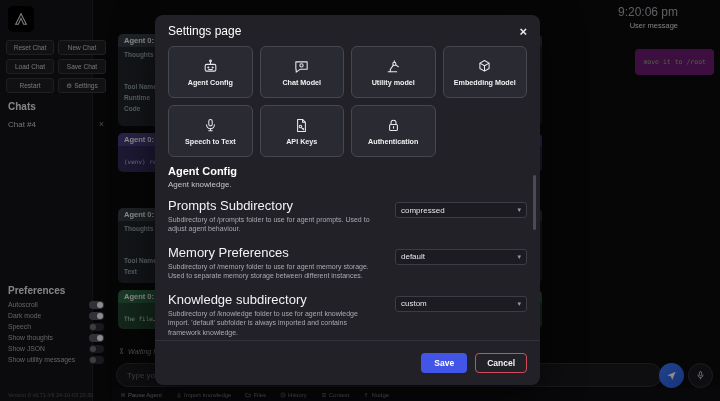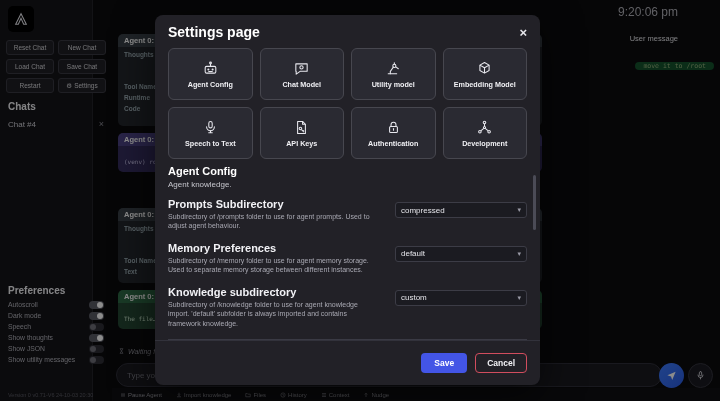--- a/index.html
+++ b/index.html
@@ -22,22 +22,22 @@
   .toggle{width:15px;height:8px;border-radius:4px;background:#2e2e35;position:relative;flex:none;cursor:pointer}
   .toggle::after{content:"";position:absolute;top:1px;left:1px;width:6px;height:6px;border-radius:50%;background:#6f6f78}
   .toggle.on{background:#5a5c64}
   .toggle.on::after{left:8px;background:#fff}
   .version{position:absolute;left:8px;bottom:3px;font-size:5.5px;color:#5a5a63;white-space:nowrap}
 
   
   #main{position:absolute;left:112px;top:0;right:0;bottom:0}
   .topbar-right{position:absolute;right:6px;top:5px;text-align:right}
   .time{font-size:12px;color:#b0b0b7;padding-right:36px}
-  .um-label{font-size:7.5px;color:#e2e2e6;margin-top:15px;padding-right:36px}
-  .um-bubble{display:inline-block;margin-top:19px;background:#14532d;border-radius:4px;padding:0 8px;
+  .um-label{font-size:7.5px;color:#e2e2e6;margin-top:2px;padding-right:36px}
+  .um-bubble{display:inline-block;margin-top:19px;background:#701a75;border-radius:4px;padding:9px 8px;
     font-family:"DejaVu Sans Mono",monospace;font-size:6.5px;color:#95b07c}
   .messages{position:absolute;left:6px;top:34px;width:424px}
   .card{border-radius:5px;overflow:hidden;margin-bottom:7px}
   .card-header{height:13px;display:flex;align-items:center;padding:0 6px;font-size:7.5px;font-weight:bold;color:#fff}
   .card-body{padding:4px 6px}
   .mrow{display:flex;margin-bottom:4px}
   .mrow.tall{min-height:28px}
   .mrow.tall2{min-height:13px}
   .mlabel{width:38px;flex:none;font-size:6.5px;font-weight:bold;color:#9fb0b8}
   .mval{font-family:"DejaVu Sans Mono",monospace;font-size:6px;color:#aeb8be}
@@ -64,32 +64,32 @@
     display:flex;align-items:center;gap:14px;padding-left:8px}
   .bb-item{display:flex;align-items:center;gap:2px;font-size:6px;color:#97979f;cursor:pointer;white-space:nowrap}
 
   
   .dim{position:absolute;inset:0;background:rgba(0,0,0,0.45);z-index:50}
 
   
   #modal{position:absolute;left:155px;top:15px;width:385px;height:370px;background:#222127;border-radius:8px;
     box-shadow:0 10px 40px rgba(0,0,0,.6);z-index:100}
   .modal-header{display:flex;justify-content:space-between;align-items:center;padding:9px 13px 8px}
-  .modal-title{font-size:14px;font-weight:bold;color:#fff}
+  .modal-title{font-size:12px;font-weight:normal;color:#fff}
   .modal-close{font-size:13px;font-weight:bold;color:#e8e8ec;line-height:1;cursor:pointer}
   .nav-grid{display:grid;grid-template-columns:repeat(4,1fr);gap:7px;padding:0 13px}
   .nav-btn{height:52px;background:#2a2a32;border:1px solid #47474f;border-radius:6px;display:flex;
     flex-direction:column;align-items:center;justify-content:center;gap:4px;cursor:pointer}
   .nav-label{font-size:7.2px;font-weight:bold;color:#f0f0f4;text-align:center;line-height:1.1}
   .modal-scroll{position:absolute;left:13px;right:13px;top:150px;height:183px;overflow:hidden}
   .sec-title{font-size:11px;font-weight:bold;color:#fff;margin-bottom:3px}
   .sec-sub{font-size:8px;color:#c6c6cd;margin-bottom:9px}
   .field{display:flex;justify-content:space-between;margin-bottom:11px}
   .field-text{width:205px}
-  .field-label{font-size:11px;font-weight:bold;color:#f2f2f6;margin-bottom:2px}
+  .field-label{font-size:13px;font-weight:normal;color:#f2f2f6;margin-bottom:2px}
   .field-desc{font-size:7px;line-height:1.35;color:#a9a9b3}
   .select{width:132px;height:16px;background:#1b1b21;border:1px solid #3c3c46;border-radius:3px;display:flex;
     align-items:center;justify-content:space-between;padding:0 5px;font-size:8px;color:#e4e4e9;
     align-self:flex-start;margin-top:4px;cursor:pointer}
   .chev{font-size:7px;color:#9a9aa5}
   .sec-divider{border:none;border-top:1px solid #3a3a44;margin:4px 0 9px}
   .scrollbar{position:absolute;right:4px;top:160px;width:3px;height:55px;background:#4b4b56;border-radius:2px;z-index:101;cursor:grab}
   .modal-footer{position:absolute;left:0;right:0;bottom:0;height:45px;display:flex;align-items:center;
     justify-content:flex-end;gap:8px;padding-right:13px;border-top:1px solid #32323b}
   .btn-save{background:#4355e6;color:#fff;font-size:8.5px;font-weight:bold;border:none;border-radius:4px;
@@ -411,34 +411,20 @@
           <svg width="17" height="17" viewBox="0 0 24 24">
             <g fill="none" stroke="#e8e8ee" stroke-width="1.5" stroke-linecap="round">
               <rect x="6.5" y="10.5" width="11" height="8.5" rx="1.5"></rect>
               <path d="M8.5 10.5V8a3.5 3.5 0 017 0v2.5"></path>
               <path d="M12 13.5V16"></path>
             </g>
           </svg>
         </span>
       <span class="nav-label">Authentication</span>
     </div>
-    <div class="nav-btn">
-      <span>
-          <svg width="17" height="17" viewBox="0 0 24 24">
-            <g fill="none" stroke="#e8e8ee" stroke-width="1.5">
-              <circle cx="12" cy="5" r="1.8"></circle>
-              <circle cx="5.5" cy="18" r="1.8"></circle>
-              <circle cx="18.5" cy="18" r="1.8"></circle>
-              <circle cx="12" cy="12" r="1.5"></circle>
-              <path d="M12 6.8v3.7M11 13.2l-4.3 3.5M13 13.2l4.3 3.5"></path>
-            </g>
-          </svg>
-        </span>
-      <span class="nav-label">Development</span>
-    </div>
   </div>
 
   <div class="modal-scroll">
     <div class="sec-title">Agent Config</div>
     <div class="sec-sub">Agent knowledge.</div>
 
     <div class="field">
       <div class="field-text">
         <div class="field-label">Prompts Subdirectory</div>
         <div class="field-desc">Subdirectory of /prompts folder to use for agent prompts. Used to adjust agent behaviour.</div>

